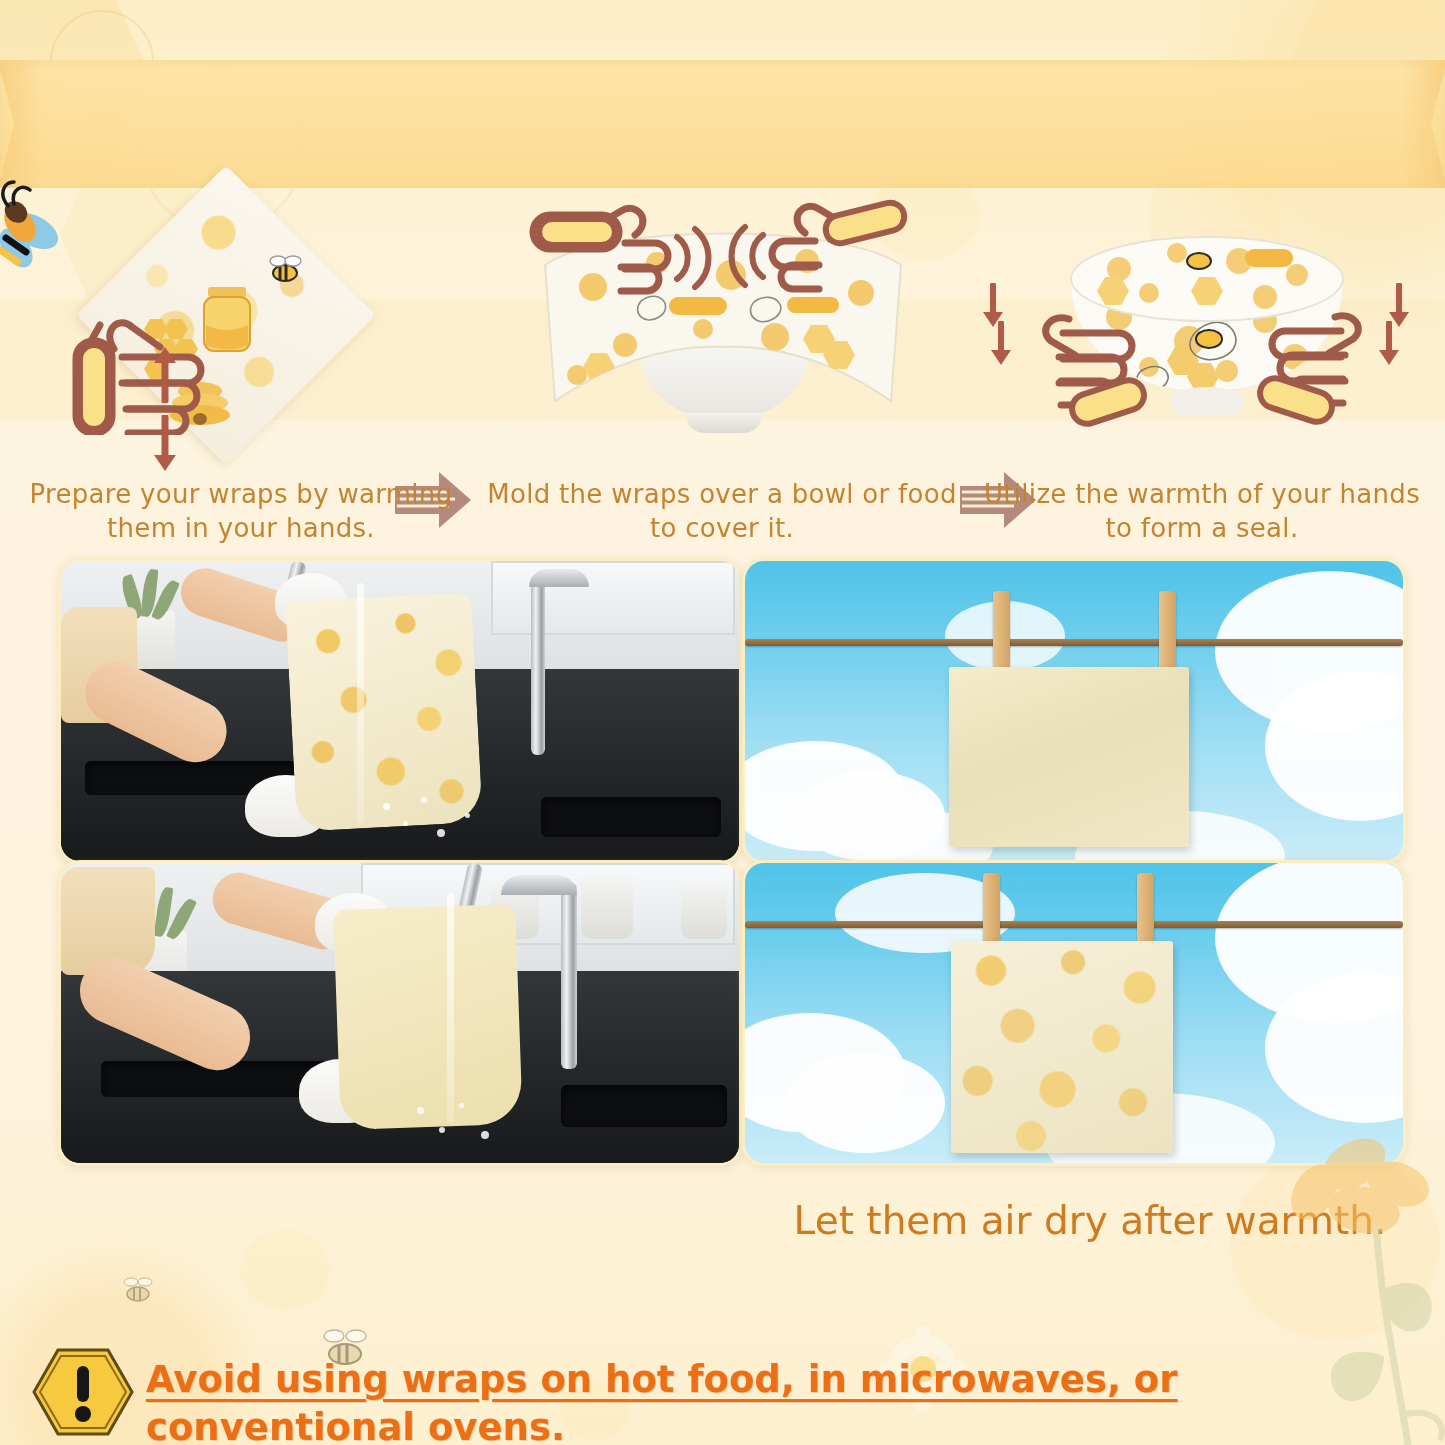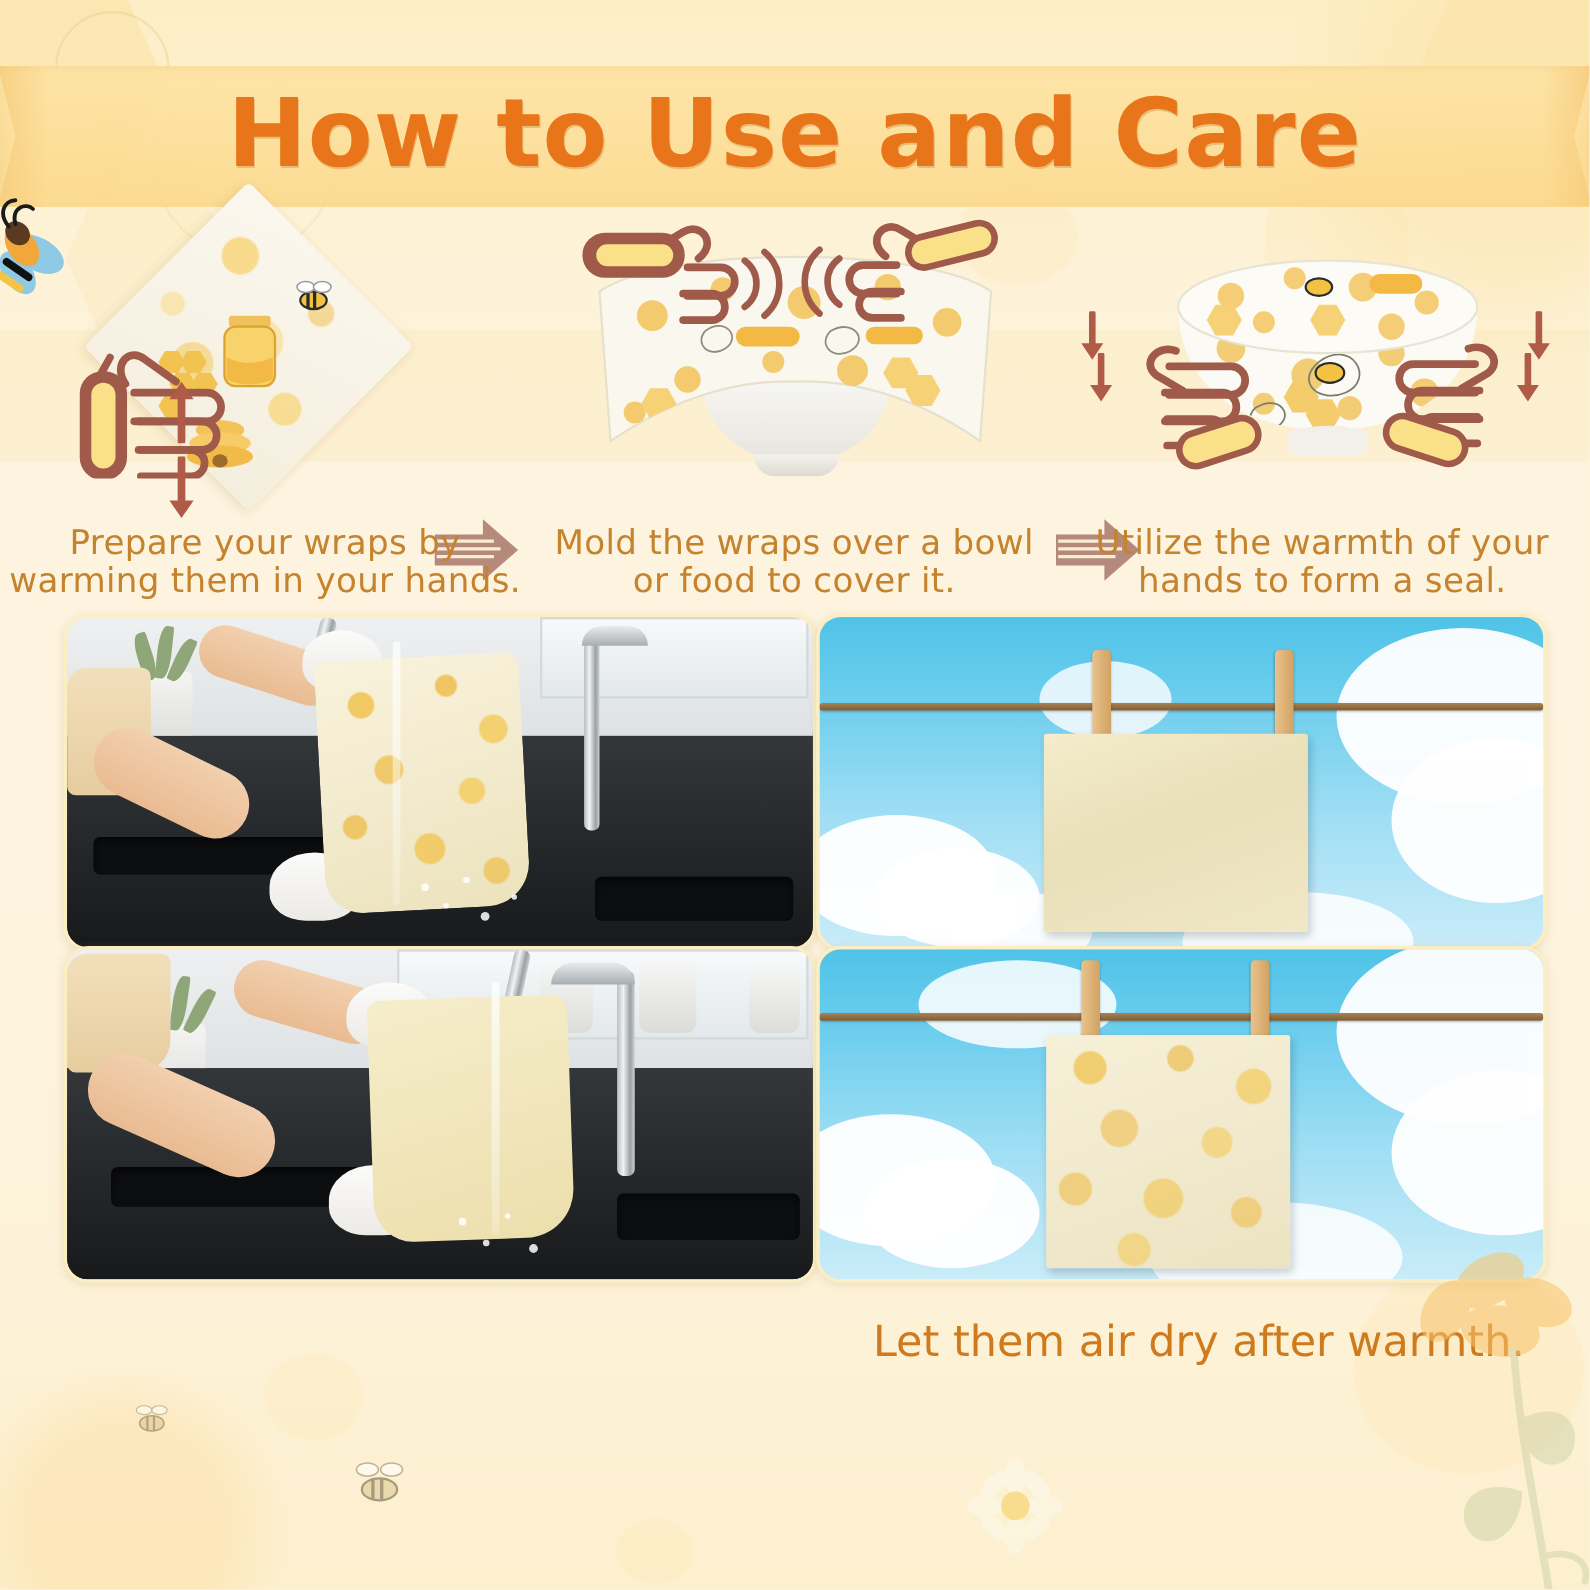--- a/index.html
+++ b/index.html
@@ -38,21 +38,21 @@
      text-shadow:1px 2px 0 rgba(176,86,12,.25);}
 
   
   .steps{position:absolute;left:0;top:185px;width:1445px;height:360px;}
   .step{position:absolute;top:0;width:470px;height:290px;}
   .step.s1{left:10px;}
   .step.s2{left:487px;}
   .step.s3{left:967px;}
 
   .cap{position:absolute;width:470px;text-align:center;top:292px;
-      font-size:31px;line-height:34px;color:#c5832e;letter-spacing:.3px;}
+      font-size:26px;line-height:34px;color:#c5832e;letter-spacing:.3px;}
   .cap.c1{left:6px;}
   .cap.c2{left:487px;}
   .cap.c3{left:967px;}
 
   
   .arrow{position:absolute;top:285px;width:78px;height:60px;}
   .arrow.a1{left:395px;}
   .arrow.a2{left:960px;}
 
   
@@ -150,21 +150,20 @@
     <div class="bg-circle" style="left:140px;top:68px;width:160px;height:160px;opacity:.6;"></div>
     <div class="bg-blob" style="left:1150px;top:150px;width:130px;height:200px;opacity:.5;border-radius:60px;"></div>
     <div class="bg-blob" style="left:870px;top:170px;width:110px;height:90px;opacity:.45;"></div>
     <div class="bg-blob" style="left:1230px;top:1150px;width:210px;height:190px;opacity:.55;"></div>
     <div class="bg-blob" style="left:240px;top:1230px;width:90px;height:80px;opacity:.4;"></div>
     <div class="bg-blob" style="left:560px;top:1380px;width:70px;height:60px;opacity:.45;"></div>
     <div class="soft-band" style="top:300px;height:120px;background:rgba(251,226,168,.25);"></div>
   </div>
 
   <div class="banner"></div>
-  <div class="title">How to Use and Care</div>
 
   <svg class="bee" style="left:-6px;top:176px;width:86px;height:92px;" viewBox="0 0 86 92">
     <ellipse cx="40" cy="55" rx="26" ry="15" fill="#8ecae6" transform="rotate(28 40 55)"></ellipse>
     <ellipse cx="22" cy="72" rx="22" ry="13" fill="#8ecae6" transform="rotate(55 22 72)"></ellipse>
     <ellipse cx="26" cy="48" rx="20" ry="13" fill="#f2a73b" transform="rotate(55 26 48)"></ellipse>
     <path d="M12 62 l20 14" stroke="#111" stroke-width="7" stroke-linecap="round"></path>
     <path d="M6 74 l18 12" stroke="#f6c445" stroke-width="7" stroke-linecap="round"></path>
     <ellipse cx="22" cy="36" rx="12" ry="10" fill="#5a3a20" transform="rotate(40 22 36)"></ellipse>
     <path d="M20 28 C16 12 30 8 36 14" stroke="#1b1b1b" stroke-width="3.5" fill="none" stroke-linecap="round"></path>
     <path d="M14 30 C4 18 10 6 20 6" stroke="#1b1b1b" stroke-width="3.5" fill="none" stroke-linecap="round"></path>
@@ -542,14 +541,23 @@
       <ellipse cx="16" cy="43" rx="18" ry="9"></ellipse>
         <ellipse cx="70" cy="43" rx="18" ry="9"></ellipse>
       <ellipse cx="24" cy="24" rx="8" ry="16" transform="rotate(45 24 24)"></ellipse>
       <ellipse cx="62" cy="62" rx="8" ry="16" transform="rotate(45 62 62)"></ellipse>
       <ellipse cx="62" cy="24" rx="8" ry="16" transform="rotate(-45 62 24)"></ellipse>
       <ellipse cx="24" cy="62" rx="8" ry="16" transform="rotate(-45 24 62)"></ellipse>
     </g>
     <circle cx="43" cy="43" r="13" fill="#f6cb4f"></circle>
   </svg>
 
+  <div class="warnrow">
+    <svg class="hexwarn" viewBox="0 0 102 92">
+      <polygon points="26,4 76,4 100,46 76,88 26,88 2,46" fill="#f7c93f" stroke="#5e4a12" stroke-width="3"></polygon>
+      <polygon points="29,10 73,10 94,46 73,82 29,82 8,46" fill="none" stroke="#8a6c18" stroke-width="2"></polygon>
+      <rect x="45" y="20" width="12" height="36" rx="6" fill="#171717"></rect>
+      <circle cx="51" cy="68" r="8" fill="#171717"></circle>
+    </svg>
+    <div class="warntext">Avoid using wraps on hot food, in microwaves, or conventional ovens.</div>
+  </div>
 
 </div>
 
 </body></html>

